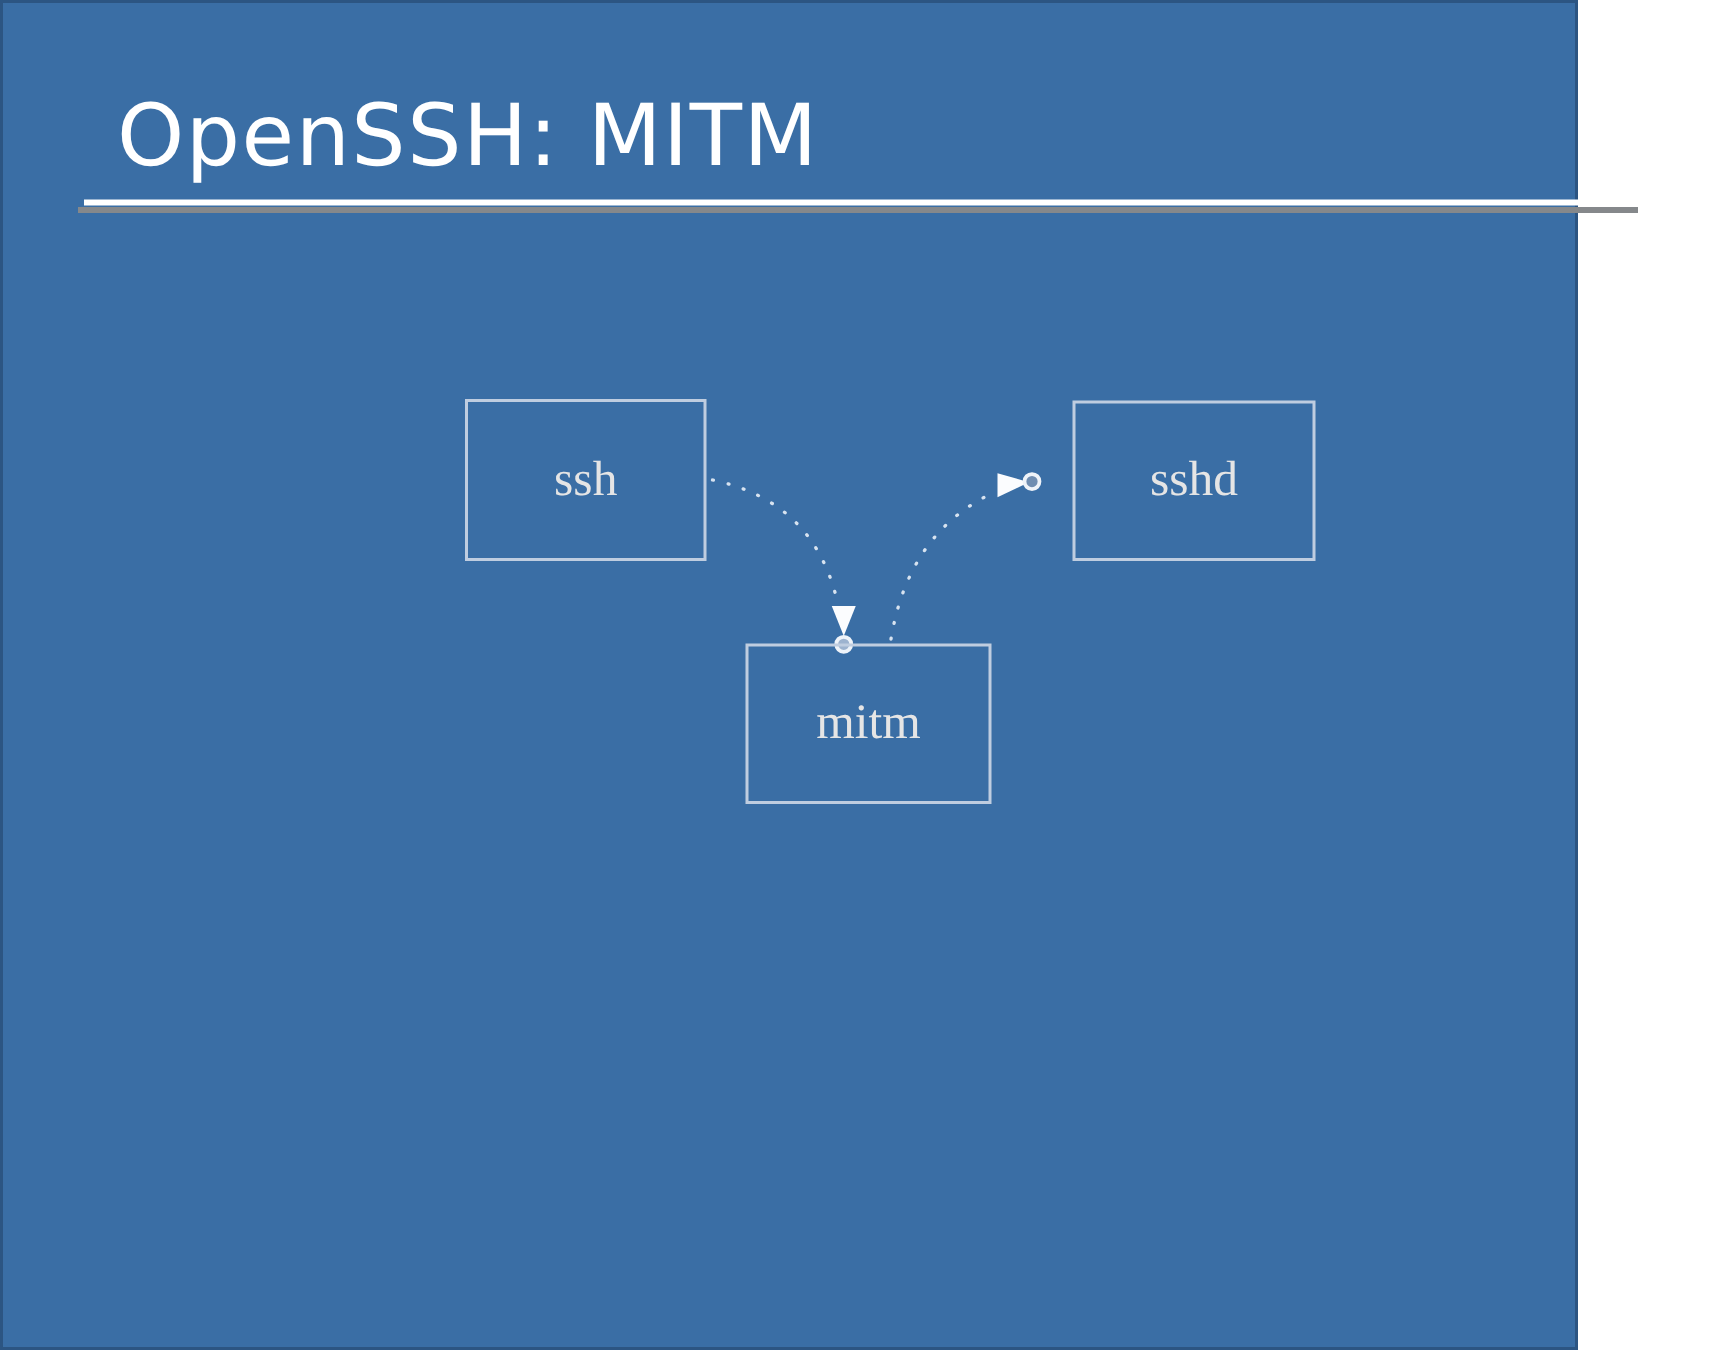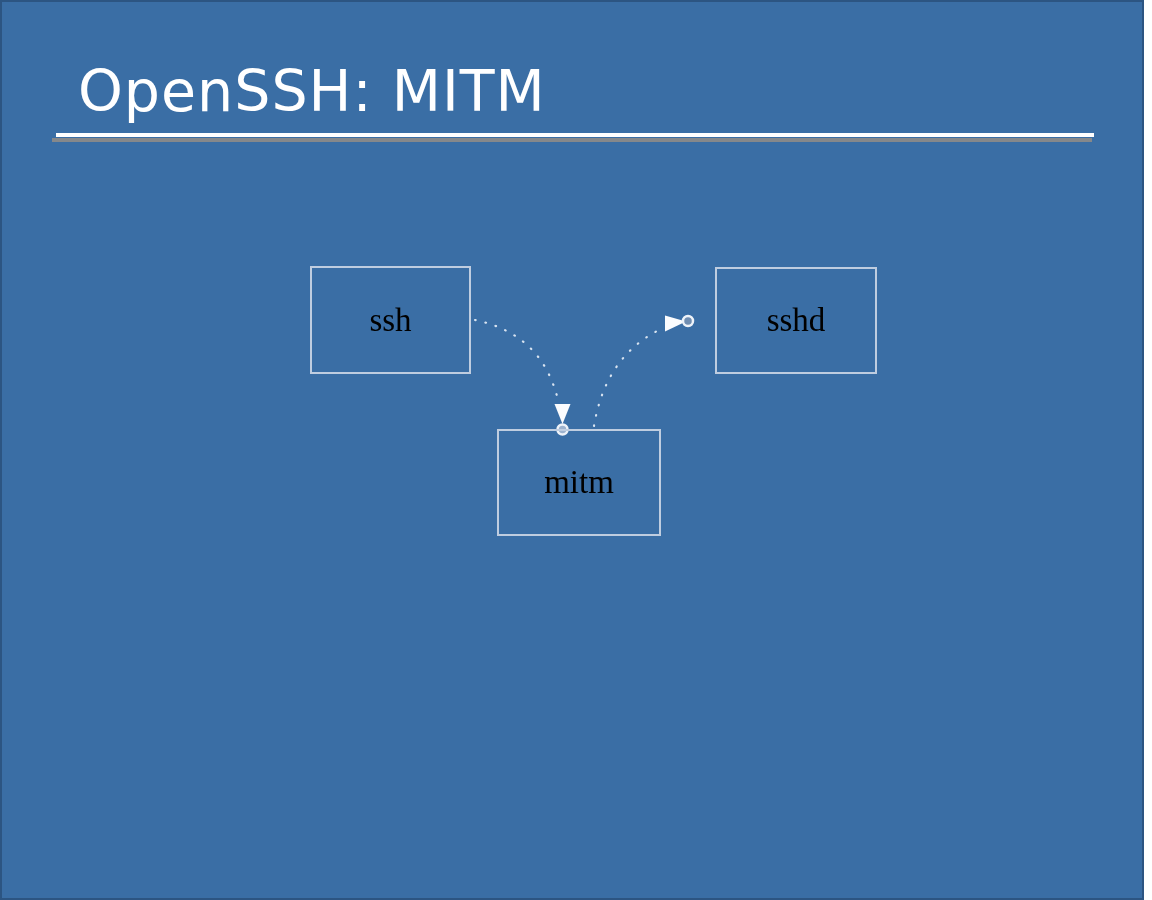--- a/index.html
+++ b/index.html
@@ -5,21 +5,21 @@
   html, body {
     margin: 0;
     padding: 0;
     width: 1152px;
     height: 900px;
     overflow: hidden;
     font-family: "Liberation Sans", sans-serif;
   }
   .slide {
     position: relative;
-    width: 1144px;
+    width: 1052px;
     height: 900px;
     background: #3a6ea5;
     box-shadow: inset 0 0 0 2px rgba(28, 55, 88, 0.45);
   }
   .slide-title {
     position: absolute;
     left: 78px;
     top: 63px;
     font-family: "DejaVu Sans", sans-serif;
     font-size: 57px;
@@ -50,21 +50,21 @@
     border: 2px solid #bfcde0;
     display: flex;
     align-items: center;
     justify-content: center;
     box-sizing: border-box;
     background: transparent;
   }
   .node-label {
     font-family: "Liberation Serif", "DejaVu Serif", serif;
     font-size: 33px;
-    color: #000000;
+    color: #e5e5e5;
     line-height: 1;
   }
   .node-ssh  { left: 310px; top: 266px; width: 161px; height: 108px; }
   .node-sshd { left: 687px; top: 267px; width: 162px; height: 107px; margin-left: 28px; }
   .node-mitm { left: 497px; top: 429px; width: 164px; height: 107px; }
   .connector-layer {
     position: absolute;
     left: 0;
     top: 0;
     width: 1152px;

